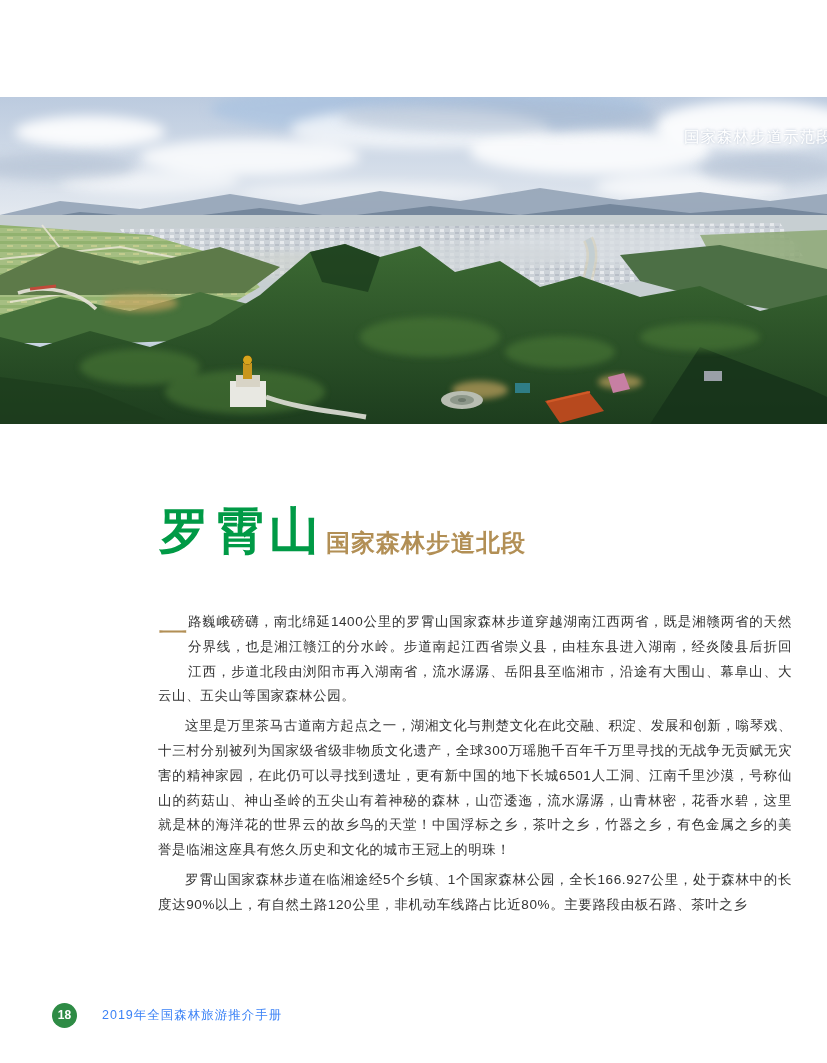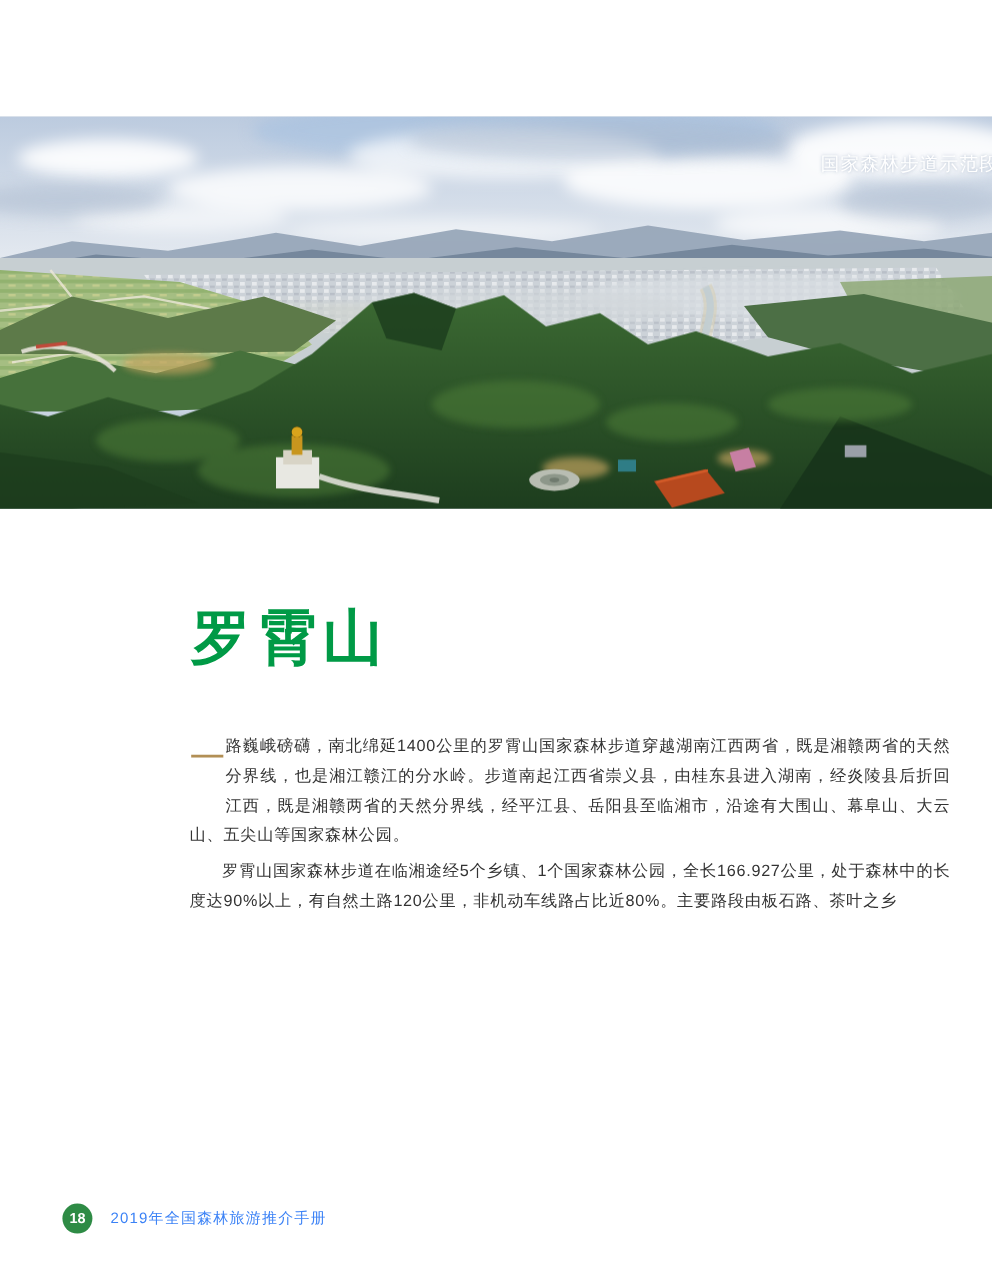--- a/index.html
+++ b/index.html
@@ -46,21 +46,21 @@
   .article p + p{margin-top:5px;}
   .dropcap{
     float:left;width:30px;height:50px;
     font-size:30px;line-height:46px;text-align:left;
     font-family:"DejaVu Serif","Liberation Serif",serif;
   }
 
   
   .footer{
     position:absolute;left:52px;top:1002px;height:26px;
-    display:flex;align-items:center;
+    display:flex;align-items:center;gap:10px;
   }
   .page-badge{
     width:25px;height:25px;border-radius:50%;
     color:#ffffff;font-size:12px;font-weight:bold;
     display:flex;align-items:center;justify-content:center;
   }
   .handbook-title{
     margin-left:15px;color:#3b82f6;font-size:12.5px;letter-spacing:1px;
   }
 </style>
@@ -173,24 +173,26 @@
       <path d="M547,305 L590,295" stroke="#d25a28" stroke-width="2" fill="none"></path>
       <rect x="515" y="286" width="15" height="10" fill="#2f7d86"></rect>
       <polygon fill="#c77fa3" points="608,280 624,276 630,292 613,296"></polygon>
       <rect x="704" y="274" width="18" height="10" fill="#9aa0a8"></rect>
     </svg>
     <div class="photo-caption">国家森林步道示范段推介</div>
   </div>
 
   <div class="title-block">
     <div class="title-main" style="color: rgb(0, 154, 70);">罗霄山</div>
+    <div class="title-sub" style="color: rgb(178, 143, 85);">国家森林步道北段</div>
   </div>
 
   <div class="article">
-    <p class="first"><span class="dropcap" style="color: rgb(178, 143, 85);">一</span><span>路巍峨磅礴，南北绵延1400公里的罗霄山国家森林步道穿越湖南江西两省，既是湘赣两省的天然分界线，也是湘江赣江的分水岭。步道南起江西省崇义县，由桂东县进入湖南，经炎陵县后折回江西，既是湘赣两省的天然分界线，经平江县、岳阳县至临湘市，沿途有大围山、幕阜山、大云山、五尖山等国家森林公园。</span></p>
+    <p class="first"><span class="dropcap" style="color: rgb(178, 143, 85);">一</span><span>路巍峨磅礴，南北绵延1400公里的罗霄山国家森林步道穿越湖南江西两省，既是湘赣两省的天然分界线，也是湘江赣江的分水岭。步道南起江西省崇义县，由桂东县进入湖南，经炎陵县后折回江西，步道北段由浏阳市再入湖南省，流水潺潺、岳阳县至临湘市，沿途有大围山、幕阜山、大云山、五尖山等国家森林公园。</span></p>
+    <p>这里是万里茶马古道南方起点之一，湖湘文化与荆楚文化在此交融、积淀、发展和创新，嗡琴戏、十三村分别被列为国家级省级非物质文化遗产，全球300万瑶胞千百年千万里寻找的无战争无贡赋无灾害的精神家园，在此仍可以寻找到遗址，更有新中国的地下长城6501人工洞、江南千里沙漠，号称仙山的药菇山、神山圣岭的五尖山有着神秘的森林，山峦逶迤，流水潺潺，山青林密，花香水碧，这里就是林的海洋花的世界云的故乡鸟的天堂！中国浮标之乡，茶叶之乡，竹器之乡，有色金属之乡的美誉是临湘这座具有悠久历史和文化的城市王冠上的明珠！</p>
     <p>罗霄山国家森林步道在临湘途经5个乡镇、1个国家森林公园，全长166.927公里，处于森林中的长度达90%以上，有自然土路120公里，非机动车线路占比近80%。主要路段由板石路、茶叶之乡</p>
   </div>
 
   <div class="footer">
     <div class="page-badge" style="background: rgb(46, 139, 69);">18</div>
     <div class="handbook-title">2019年全国森林旅游推介手册</div>
   </div>
 
 </div>
 

